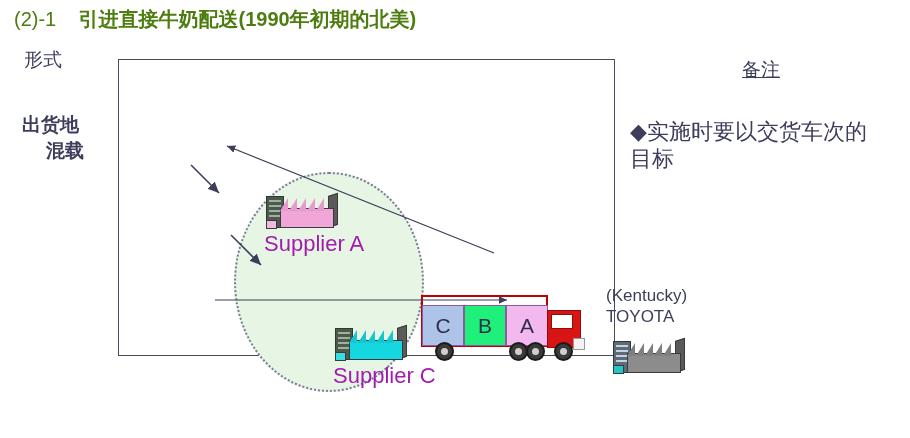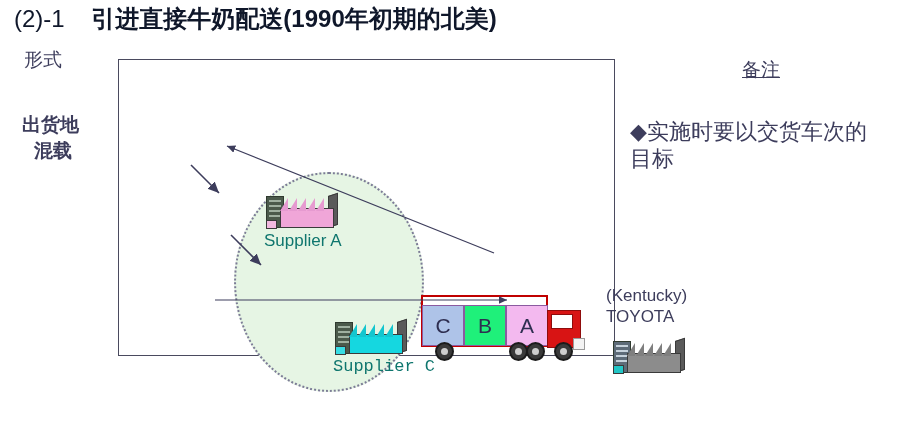--- a/index.html
+++ b/index.html
@@ -9,22 +9,22 @@
     font-family:"Liberation Sans","DejaVu Sans",sans-serif;
     color:#3b3b55;
     overflow:hidden;
     position:relative;
   }
   .root{position:absolute;inset:0;}
 
   
   .title{
     position:absolute;left:14px;top:6px;
-    font-size:24px;line-height:26px;
-    color:#0f172a;
+    font-size:20px;line-height:26px;
+    color:#4d7c0f;
     white-space:nowrap;
   }
   .title .b{font-weight:bold;}
 
   
   .col-head{
     position:absolute;
     font-size:19px;
     color:#3d3d5c;
     white-space:nowrap;
@@ -33,21 +33,21 @@
   #head-image{left:320px;top:56px;}
   #head-note{left:742px;top:57px;text-decoration:underline;}
 
   
   .left-label{
     position:absolute;left:22px;top:112px;
     font-size:19px;line-height:26px;
     color:#3d3d5c;font-weight:bold;
     white-space:nowrap;
   }
-  .left-label .l2{display:block;margin-left:12px;}
+  .left-label .l2{display:block;margin-left:24px;}
 
   
   .frame{
     position:absolute;
     left:118px;top:59px;
     width:497px;height:297px;
     border:1px solid #4a4a5e;
     background:#ffffff;
     box-sizing:border-box;
   }
@@ -59,26 +59,26 @@
     width:190px;height:220px;
     border:2px dotted #7c7c96;
     border-radius:50%;
     background:#e6f5e4;
     box-sizing:border-box;
   }
 
   
   .supplier{position:absolute;}
   .supplier .name{
-    font-size:17px;color:#0f766e;white-space:nowrap;
+    font-size:22px;color:#a21caf;white-space:nowrap;
     margin-top:1px;
   }
   #sup-a{left:145px;top:136px;}
   #sup-b{left:186px;top:203px;}
-  #sup-c{left:214px;top:262px;font-family:Liberation Mono, monospace;}
+  #sup-c{left:214px;top:268px;}
 
   
   .factory{position:relative;width:74px;height:34px;}
   .factory .tower{
     position:absolute;left:2px;bottom:2px;width:16px;height:30px;
     background:#4b5a4b;border:1px solid #2f3a2f;
   }
   .factory .tower::after{
     content:"";position:absolute;left:2px;top:3px;right:2px;height:20px;
     background:repeating-linear-gradient(to bottom,#9fb0a0 0 2px,#4b5a4b 2px 5px);

